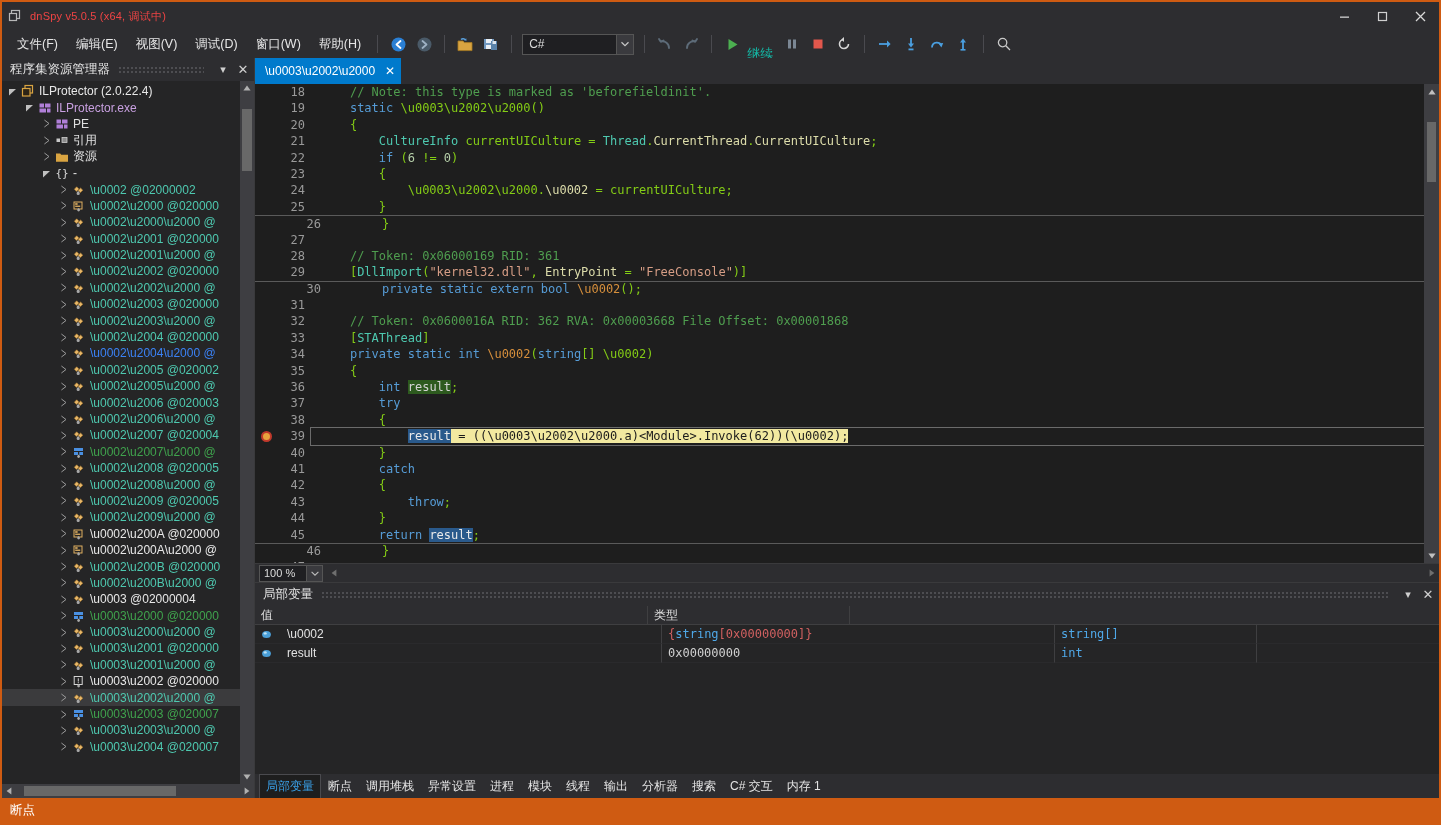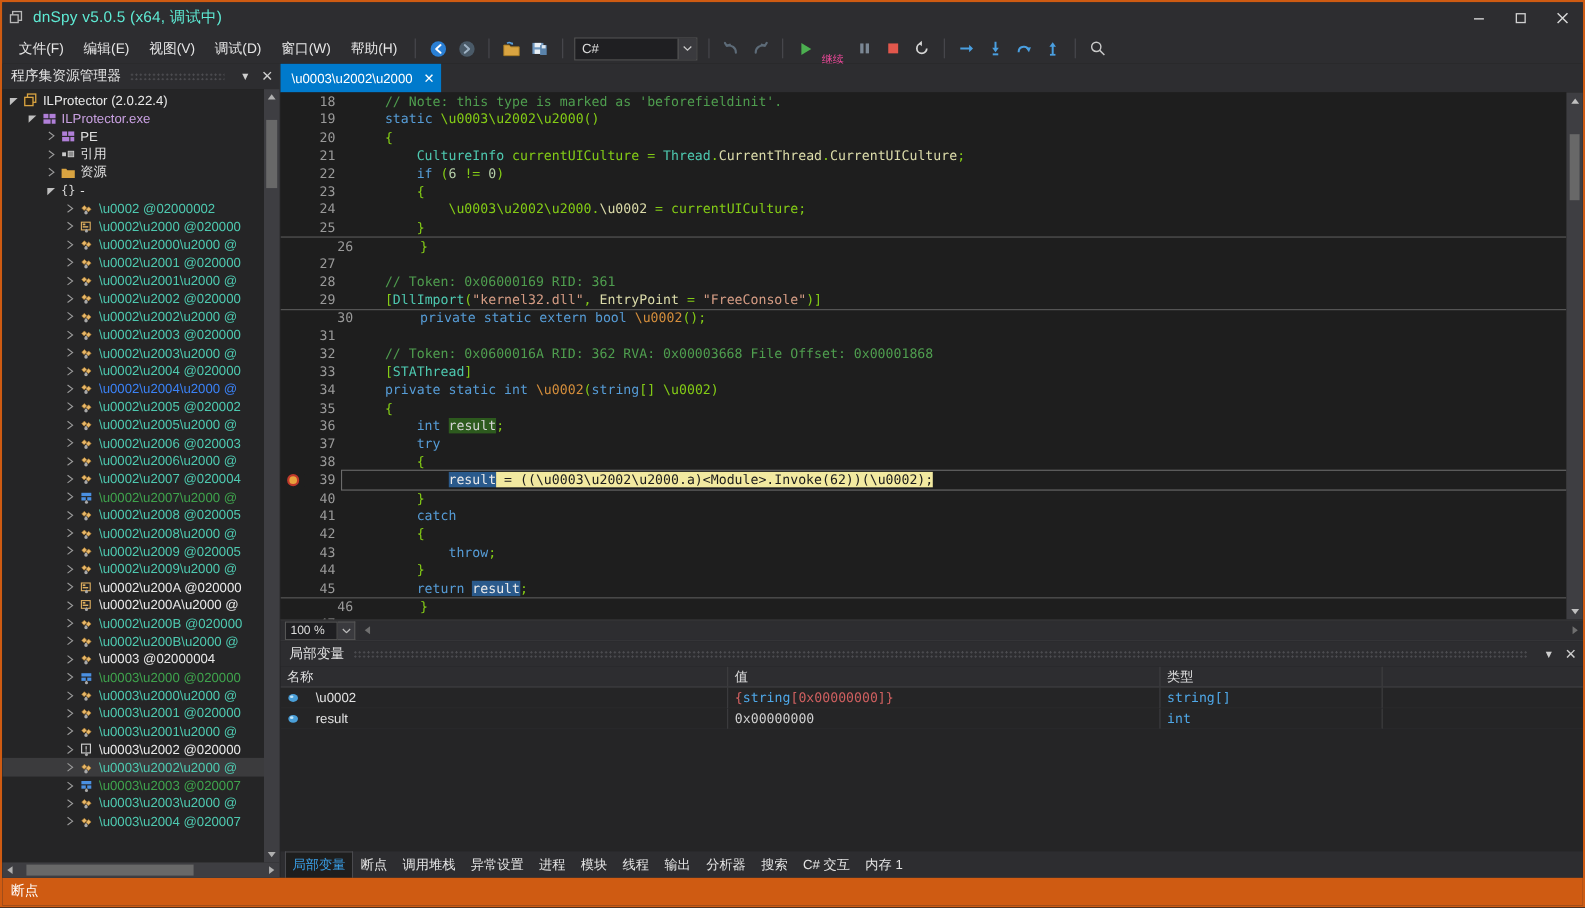--- a/index.html
+++ b/index.html
@@ -22,21 +22,21 @@
 
   
   .titlebar {
     height: 28px; flex: 0 0 28px;
     background: #2d2d30;
     display: flex; align-items: center;
     position: relative;
   }
   .title-icon { width: 26px; display:flex; align-items:center; justify-content:center; }
   .title-text {
-    color: #5eead4; font-size: 14px; letter-spacing: .2px;
+    color: #ef4444; font-size: 11px; letter-spacing: .2px;
     padding-left: 2px;
   }
   .wincontrols { position:absolute; right:0; top:0; height:28px; display:flex; }
   .wc { width: 38px; height: 28px; display:flex; align-items:center; justify-content:center;
         color:#cfcfcf; font-size: 12px; }
 
   
   .menubar {
     height: 28px; flex: 0 0 28px;
     background: #2d2d30;
@@ -56,21 +56,21 @@
   .combo {
     width: 112px; height: 21px; background:#1f1f22; border:1px solid #555;
     display:flex; align-items:center; position:relative; margin: 0 3px;
   }
   .combo .val { color:#ddd; font-size:12px; padding-left:6px; }
   .combo .arrow {
     position:absolute; right:0; top:0; bottom:0; width:17px;
     background:#3a3a3e; border-left:1px solid #555;
     display:flex; align-items:center; justify-content:center;
   }
-  .tb-label { color:#ec4899; font-size:10px; padding: 0 6px 0 2px; margin-top: 20px; }
+  .tb-label { color:#14b8a6; font-size:13px; padding: 0 6px 0 2px; margin-top: 20px; }
   .cont-group { display:flex; align-items:center; }
 
   
   .body { flex: 1 1 auto; display:flex; min-height:0; }
 
   
   .sidebar {
     width: 253px; flex:0 0 253px;
     background: #252526;
     display:flex; flex-direction:column;
@@ -1149,21 +1149,20 @@
 
       <div class="bottom">
         <div class="panel-head">
           <span class="panel-title">局部变量</span>
           <span class="panel-dots"></span>
           <span class="panel-btn">▾</span>
           <span class="panel-btn x">✕</span>
         </div>
         <div class="locals-table">
           <div class="lt-head">
-            <div class="lt-th" style="width:407px;">名称</div>
             <div class="lt-th" style="width:393px;">值</div>
             <div class="lt-th" style="width:202px;">类型</div>
             <div class="lt-th" style="flex:1;border-right:none;"></div>
           </div>
           <div id="locals-rows">
               <div class="lt-row">
                 <div class="lt-td name" style="width: 407px;">
                   <span class="bub">
                     <svg width="11" height="11" viewBox="0 0 11 11">
                       <ellipse cx="5.5" cy="5.5" rx="4.4" ry="3.6" fill="#4a9fd8"></ellipse>

